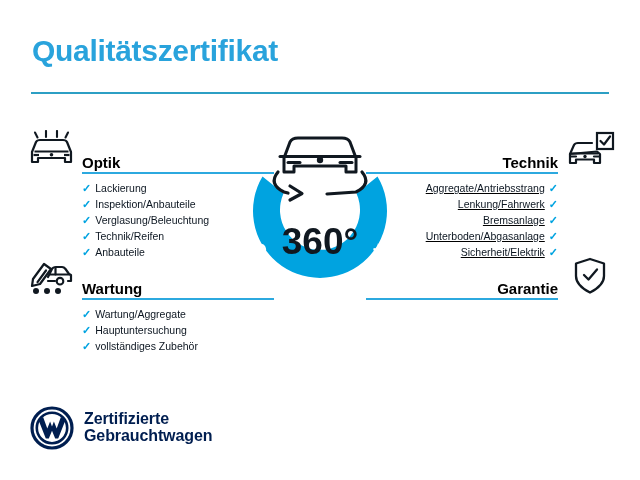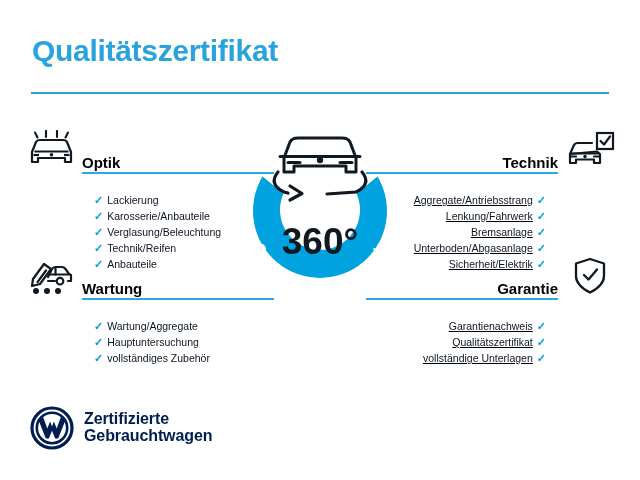--- a/index.html
+++ b/index.html
@@ -81,21 +81,21 @@
     height: 2px;
     background: #2CA9DF;
   }
   .left .sec-rule  { left: 58px; width: 192px; }
   .right .sec-rule { right: 58px; width: 192px; }
 
   .sec-list {
     position: absolute;
     top: 50px;
     list-style: none;
-    margin: 12px;
+    margin: 0;
     padding: 0;
   }
   .left .sec-list  { left: 58px; text-align: left; }
   .right .sec-list { right: 58px; text-align: right; text-decoration: underline; }
 
   .sec-list li {
     font-size: 10.5px;
     color: #0B1520;
     line-height: 16px;
     height: 16px;
@@ -173,21 +173,21 @@
             <line x1="40" y1="25" x2="45.5" y2="25"></line>
           </g>
           <circle cx="27.5" cy="24.8" r="1.8" fill="#101820"></circle>
         </svg>
       </span>
       <span class="sec-title">Optik</span>
       <span class="sec-rule"></span>
     </div>
     <ul class="sec-list">
       <li><span class="tick">✓</span><span>Lackierung</span></li>
-      <li><span class="tick">✓</span><span>Karosserie/Anbauteile</span></li>
+      <li><span class="tick">✓</span><span>Inspektion/Anbauteile</span></li>
       <li><span class="tick">✓</span><span>Verglasung/Beleuchtung</span></li>
       <li><span class="tick">✓</span><span>Technik/Reifen</span></li>
       <li><span class="tick">✓</span><span>Anbauteile</span></li>
     </ul>
   </div>
 
   <div class="section sec-wartung left">
     <div class="sec-head">
       <span class="sec-icon">
         <svg viewBox="0 0 52 40" width="52" height="40">
@@ -247,25 +247,20 @@
     <div class="sec-head">
       <span class="sec-icon">
         <svg viewBox="0 0 52 40" width="52" height="40">
           <path d="M26 3 L40 7.5 L40 20 Q40 29.5 26 36.5 Q12 29.5 12 20 L12 7.5 Z" stroke="#101820" stroke-width="2.3" fill="none" stroke-linejoin="round"></path>
           <path d="M20 19 L24.5 23.5 L33 13.5" stroke="#101820" stroke-width="2.3" fill="none" stroke-linecap="round" stroke-linejoin="round"></path>
         </svg>
       </span>
       <span class="sec-title">Garantie</span>
       <span class="sec-rule"></span>
     </div>
-    <ul class="sec-list">
-      <li><span>Garantienachweis</span><span class="tick">✓</span></li>
-      <li><span>Qualitätszertifikat</span><span class="tick">✓</span></li>
-      <li><span>vollständige Unterlagen</span><span class="tick">✓</span></li>
-    </ul>
   </div>
 
   <div class="badge">
     <svg viewBox="0 0 176 200" width="176" height="200">
       <defs>
         <path id="arcPath" d="M 21 118 A 67 67 0 1 0 155 118"></path>
       </defs>
 
       <path d="M 30.5 58.5
                A 67 67 0 1 0 145.5 58.5

